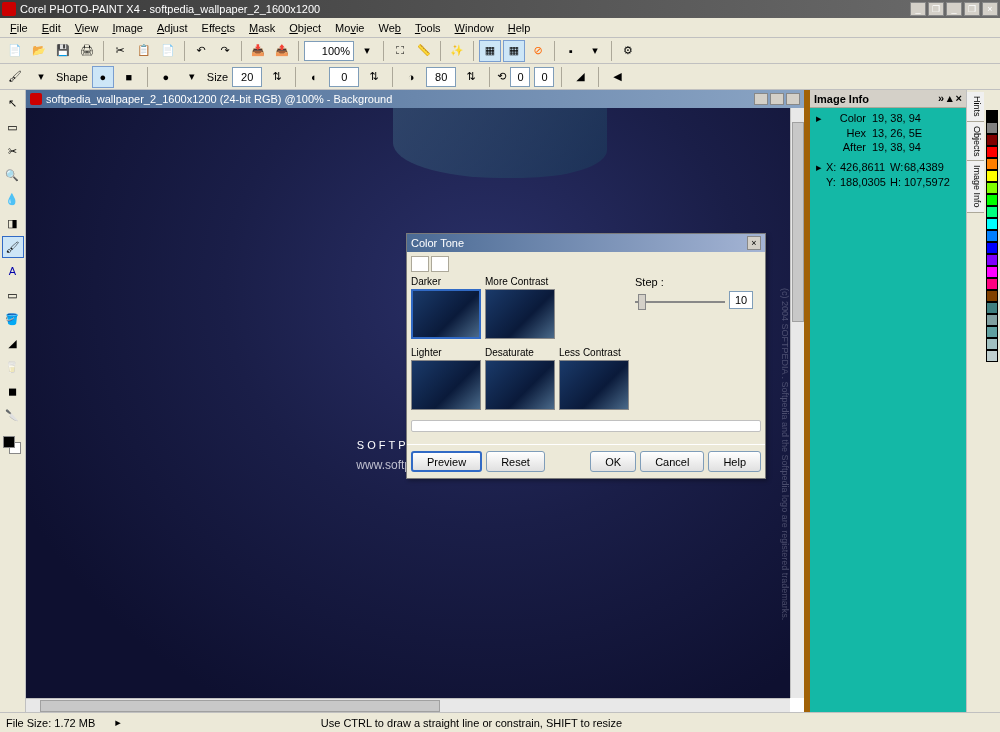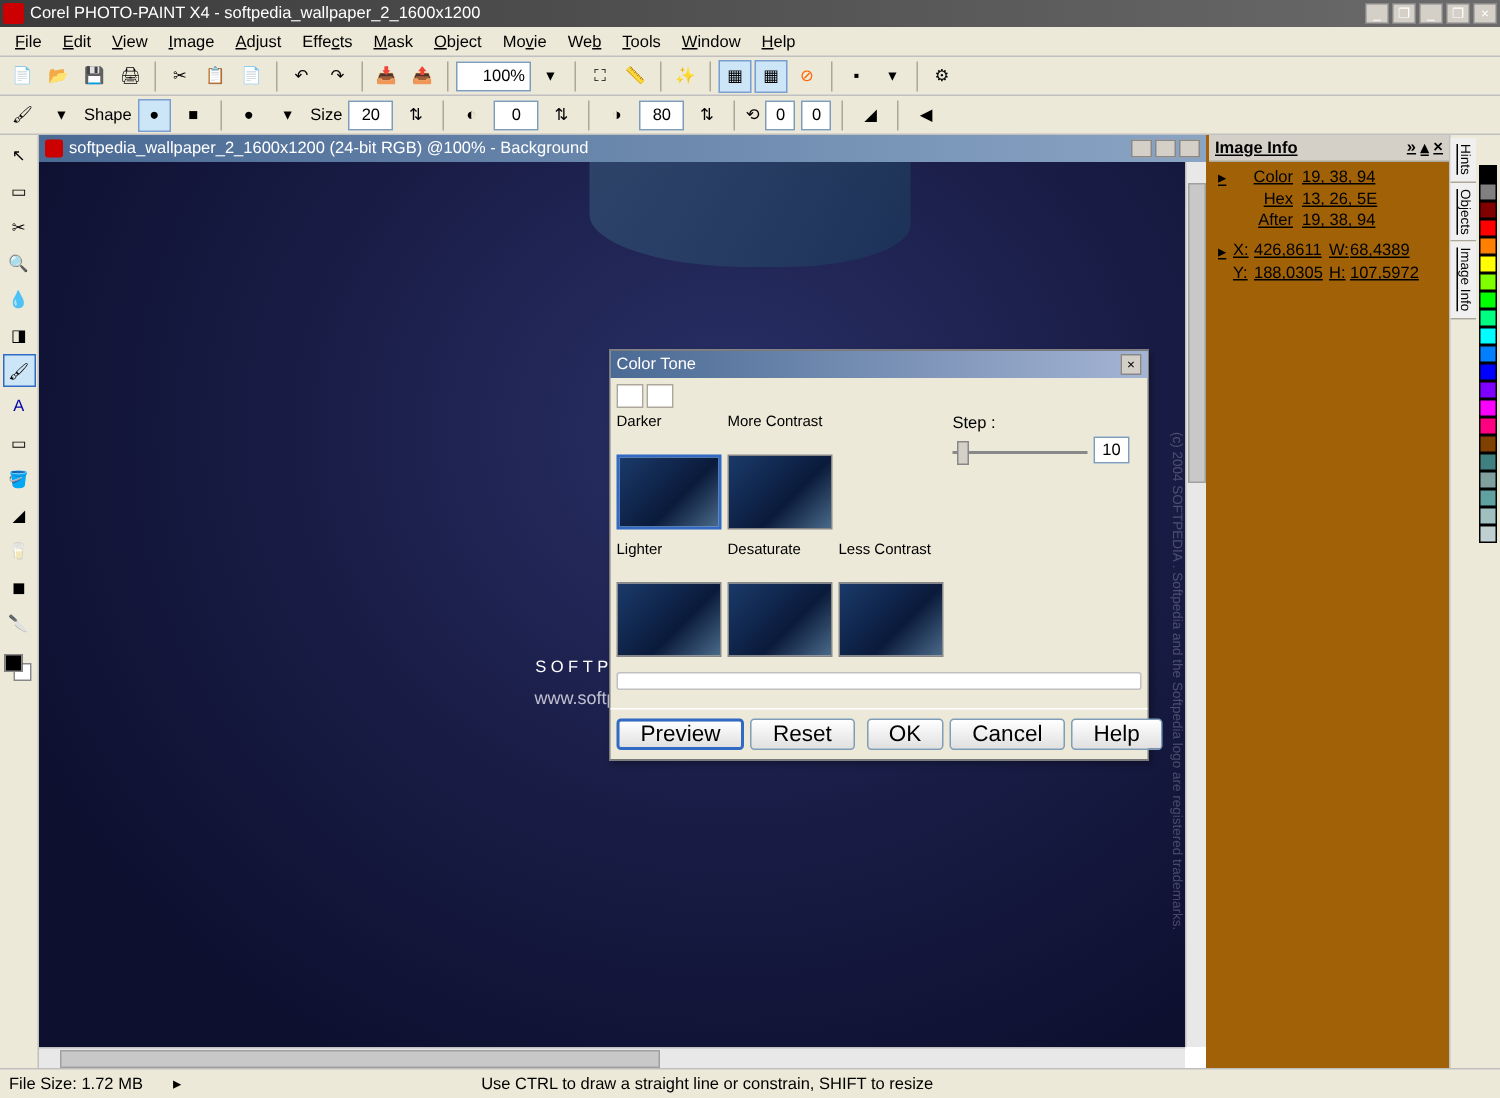--- a/index.html
+++ b/index.html
@@ -30,50 +30,50 @@
 .canvas-wrap { position: absolute; top: 18px; left: 0; right: 14px; bottom: 14px; background: #fff; overflow: hidden; }
 .canvas { position: absolute; top: 0; left: 0; right: 0; height: 600px; background: radial-gradient(ellipse at 60% 30%, #2a3068 0%, #1a1e48 40%, #0e1030 80%); }
 .canvas .island { position: absolute; top: 0; left: 48%; width: 28%; height: 70px; background: linear-gradient(135deg, #3a5a7a, #1a3a5a); border-radius: 0 0 40% 50%; opacity: 0.6; }
 .canvas .softpedia { position: absolute; top: 320px; width: 100%; text-align: center; color: #fff; font-size: 24px; font-family: Georgia, serif; letter-spacing: 3px; }
 .canvas .url { position: absolute; top: 350px; width: 100%; text-align: center; color: #c0c0d0; font-size: 12px; }
 .canvas .vertical-text { position: absolute; right: 0; top: 180px; writing-mode: vertical-rl; color: rgba(200,200,220,0.3); font-size: 9px; }
 .vscroll { position: absolute; right: 0; top: 18px; bottom: 14px; width: 14px; background: #e8e8e8; border-left: 1px solid #c0c0c0; }
 .vscroll .thumb { position: absolute; top: 14px; width: 12px; height: 200px; background: #c8c8c8; border: 1px solid #a0a0a0; left: 1px; }
 .hscroll { position: absolute; left: 0; right: 14px; bottom: 0; height: 14px; background: #e8e8e8; border-top: 1px solid #c0c0c0; }
 .hscroll .thumb { position: absolute; left: 14px; height: 12px; width: 400px; background: #c8c8c8; border: 1px solid #a0a0a0; top: 1px; }
-.right-panels { width: 180px; background: #a16207; border-left: 2px solid #a16207; display: flex; text-decoration: underline; }
+.right-panels { width: 180px; background: #14b8a6; border-left: 6px solid #a16207; display: flex; }
 .right-main { flex: 1; display: flex; flex-direction: column; }
 .panel-hdr { height: 18px; background: #d4d0c8; border-bottom: 1px solid #aca899; display: flex; align-items: center; padding: 0 4px; font-weight: bold; }
 .panel-hdr .pctrl { margin-left: auto; display: flex; gap: 3px; font-size: 9px; }
 .info-body { padding: 4px 6px; font-size: 10px; }
 .info-row { display: flex; margin-bottom: 2px; }
 .info-row .lbl { width: 40px; text-align: right; margin-right: 6px; }
 .info-row .val { }
 .info-row .arrow { width: 10px; }
 .right-tabs { width: 18px; background: #ece9d8; border-left: 1px solid #c0c0c0; display: flex; flex-direction: column; padding-top: 2px; }
 .right-tabs .vtab { writing-mode: vertical-rl; padding: 4px 2px; font-size: 9px; border-bottom: 1px solid #aca899; background: #f0f0f0; }
 .color-strip { width: 16px; background: #ece9d8; display: flex; flex-direction: column; align-items: center; padding-top: 20px; gap: 0; }
 .color-strip .sw { width: 12px; height: 12px; border: 1px solid #000; }
 .dialog { position: absolute; left: 380px; top: 143px; width: 360px; background: #ece9d8; border: 1px solid #7a7a7a; box-shadow: 2px 2px 4px rgba(0,0,0,0.3); }
 .dlg-title { height: 18px; background: linear-gradient(to right, #4a6a94, #a4b4d4); color: #fff; display: flex; align-items: center; padding: 0 4px; }
 .dlg-title .x { margin-left: auto; width: 14px; height: 14px; background: #d4d0c8; border: 1px solid #888; text-align: center; line-height: 12px; font-size: 9px; color: #000; }
 .dlg-body { padding: 4px; }
 .dlg-tabs { display: flex; gap: 2px; margin-bottom: 4px; }
 .dlg-tabs .t { width: 18px; height: 16px; border: 1px solid #aca899; background: #fff; }
 .thumb-grid { display: flex; gap: 4px; flex-wrap: wrap; }
-.thumb-col { display: flex; flex-direction: column; gap: 14px; }
+.thumb-col { display: flex; flex-direction: column; }
 .thumb-lbl { font-size: 10px; margin-bottom: 2px; }
 .thumb-img { width: 70px; height: 50px; background: linear-gradient(135deg, #1a3a6a 0%, #0a1a3a 60%, #4a6a8a 100%); border: 1px solid #888; }
 .thumb-img.sel { border: 2px solid #316ac5; }
 .step-col { margin-left: 6px; }
 .slider { width: 90px; height: 20px; background: linear-gradient(to bottom, transparent 45%, #888 45%, #888 55%, transparent 55%); position: relative; margin-top: 4px; display: inline-block; }
 .slider .knob { position: absolute; left: 3px; top: 2px; width: 8px; height: 16px; background: #d4d0c8; border: 1px solid #888; }
 .step-input { width: 24px; height: 18px; border: 1px solid #7f9db9; text-align: center; margin-left: 4px; }
 .dlg-buttons { display: flex; gap: 4px; padding: 6px 4px; border-top: 1px solid #fff; margin-top: 8px; }
-.dlg-btn { height: 21px; padding: 0 14px; background: linear-gradient(#fff, #e0e0e0); border: 1px solid #7f9db9; border-radius: 3px; font-size: 15px; }
+.dlg-btn { height: 21px; padding: 0 14px; background: linear-gradient(#fff, #e0e0e0); border: 1px solid #7f9db9; border-radius: 3px; font-size: 11px; }
 .dlg-btn.primary { border: 2px solid #316ac5; }
 .spacer { flex: 1; }
 .status { height: 20px; background: #ece9d8; border-top: 1px solid #c0c0c0; display: flex; align-items: center; padding: 0 6px; gap: 20px; }
 .status .hint { margin-left: 180px; }
 .swatch-pair { margin-top: 8px; position: relative; width: 20px; height: 20px; }
 .swatch-pair .fg { position: absolute; width: 12px; height: 12px; background: #000; border: 1px solid #888; }
 .swatch-pair .bg { position: absolute; width: 12px; height: 12px; background: #fff; border: 1px solid #888; left: 6px; top: 6px; }
 </style>
 </head>
 <body>

